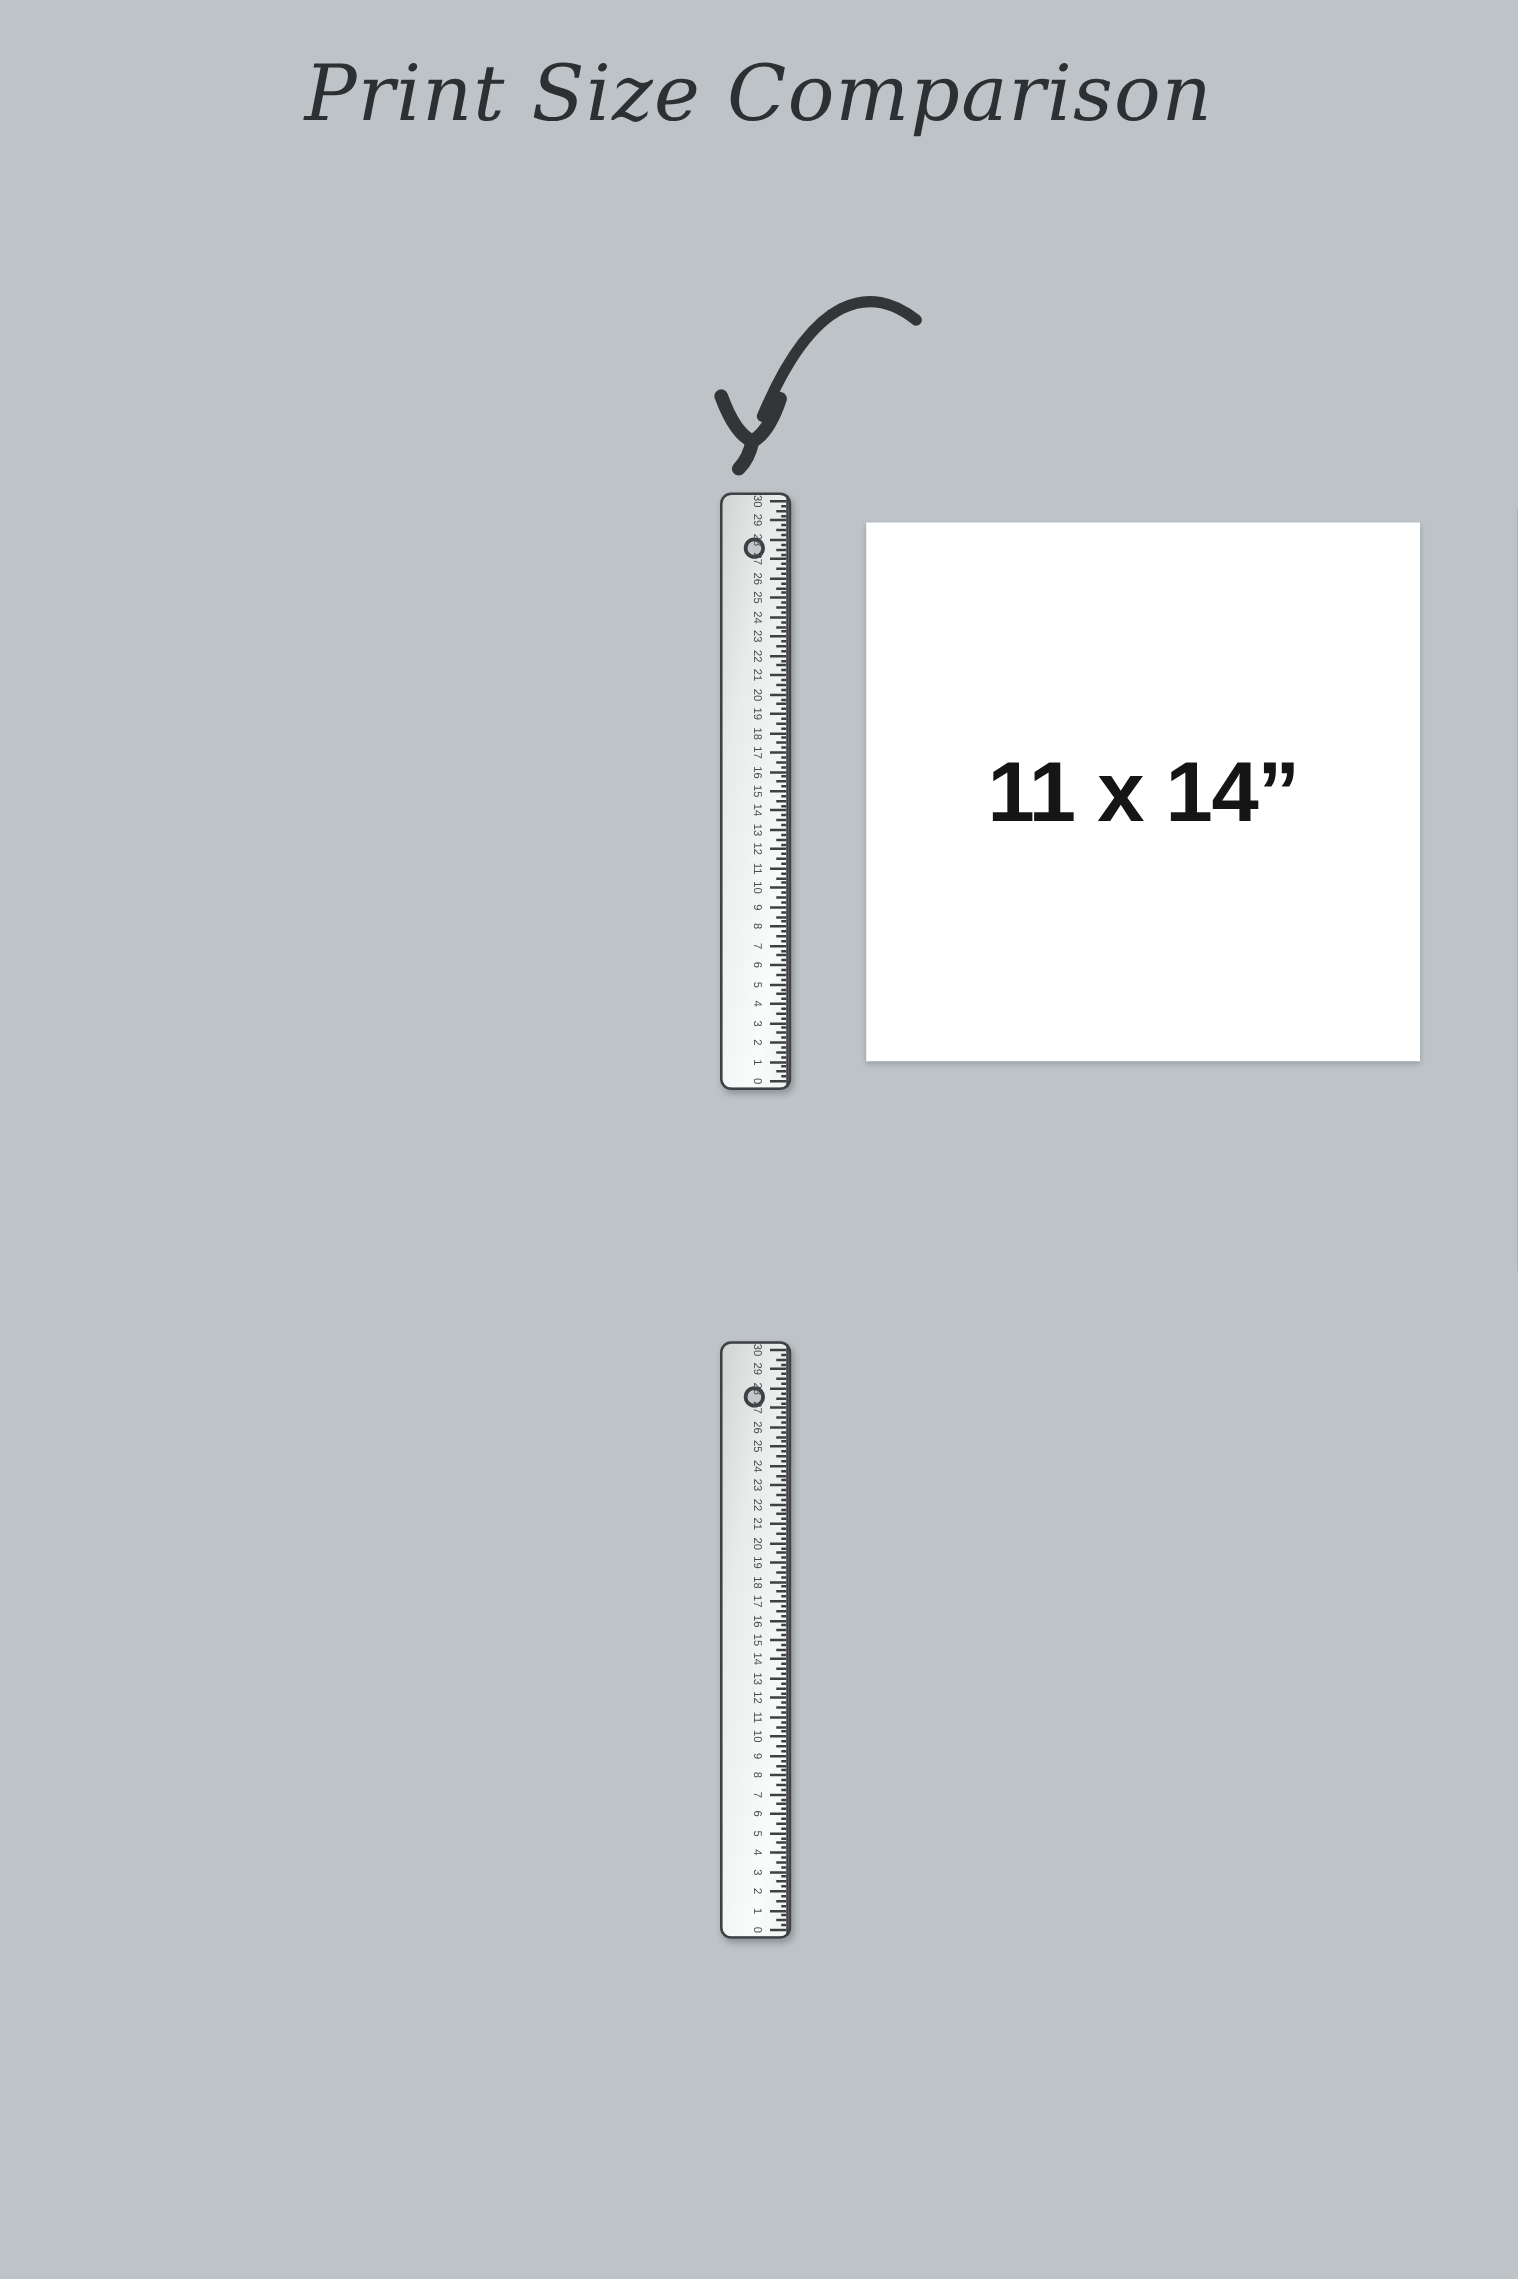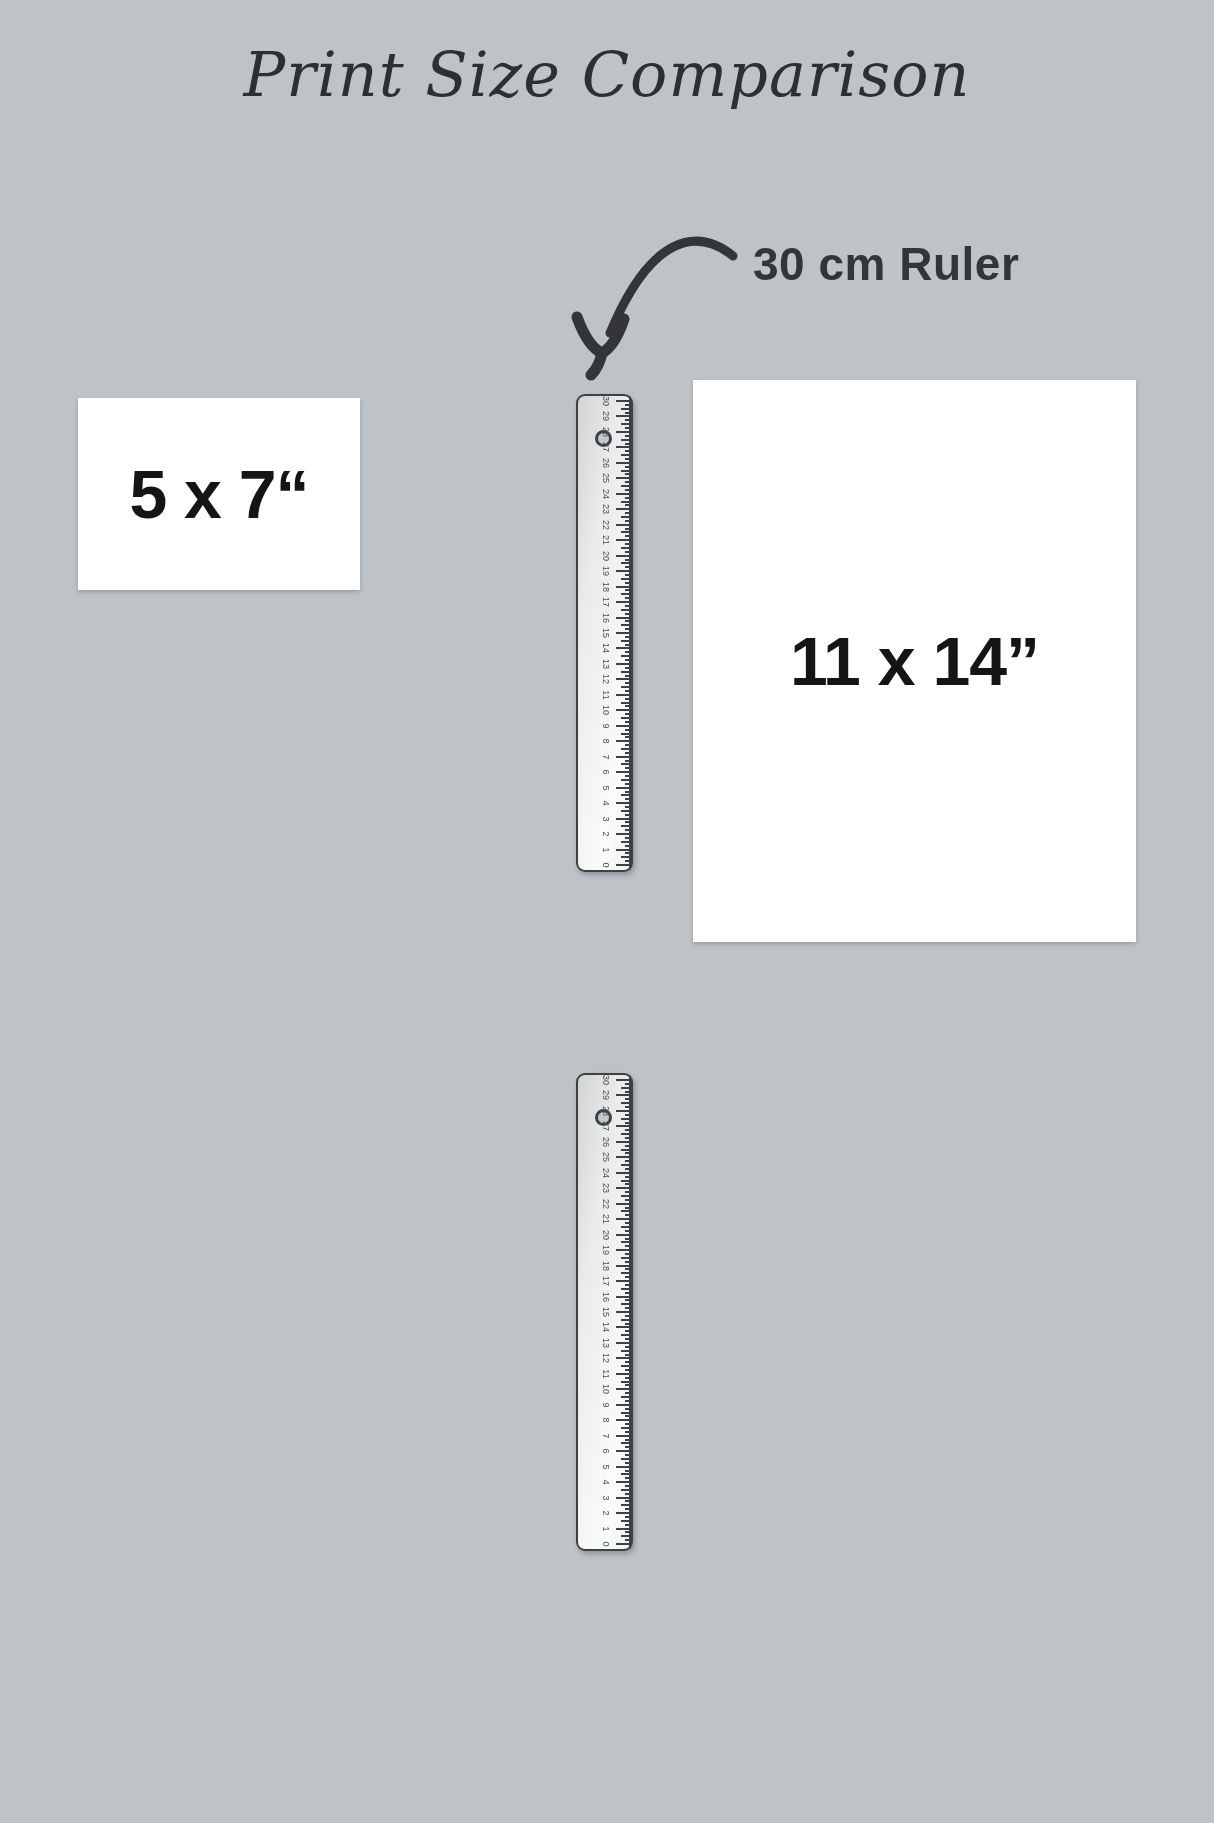--- a/index.html
+++ b/index.html
@@ -92,34 +92,30 @@
   }
 </style>
 </head>
 <body>
 
 <div id="stage">
   <div class="bg" style="background: rgb(189, 195, 199);"></div>
 
   <div class="title">Print Size Comparison</div>
 
-  <div class="annotation">30 cm Ruler</div>
 
   <svg class="arrow-svg" width="210" height="200" viewBox="0 0 210 200" fill="none">
     <path d="M 178 31 C 142 2, 96 10, 55 108" stroke="#333537" stroke-width="9" stroke-linecap="round" fill="none"></path>
     <path d="M 22 92 Q 33 122 47 128 Q 60 121 69 94" stroke="#333537" stroke-width="11" stroke-linecap="round" stroke-linejoin="round" fill="none"></path>
     <path d="M 47 128 Q 44 142 36 150" stroke="#333537" stroke-width="11" stroke-linecap="round" fill="none"></path>
   </svg>
 
-  <div class="paper" style="left:78px; top:398px; width:282px; height:192px;">
-    <span class="size-label">5 x 7“</span>
-  </div>
-
-
-  <div class="paper" style="left:693px; top:380px; width:443px; height:562px;">
+
+
+  <div class="paper" style="left:693px; top:418px; width:443px; height:431px;">
     <span class="size-label">11 x 14”</span>
   </div>
 
 
 
 
   <div class="ruler" style="top:394px;">
     <div class="edge"></div>
     <div class="hole"></div>
   <div class="tick" style="top: 468px; width: 13px;"></div>

